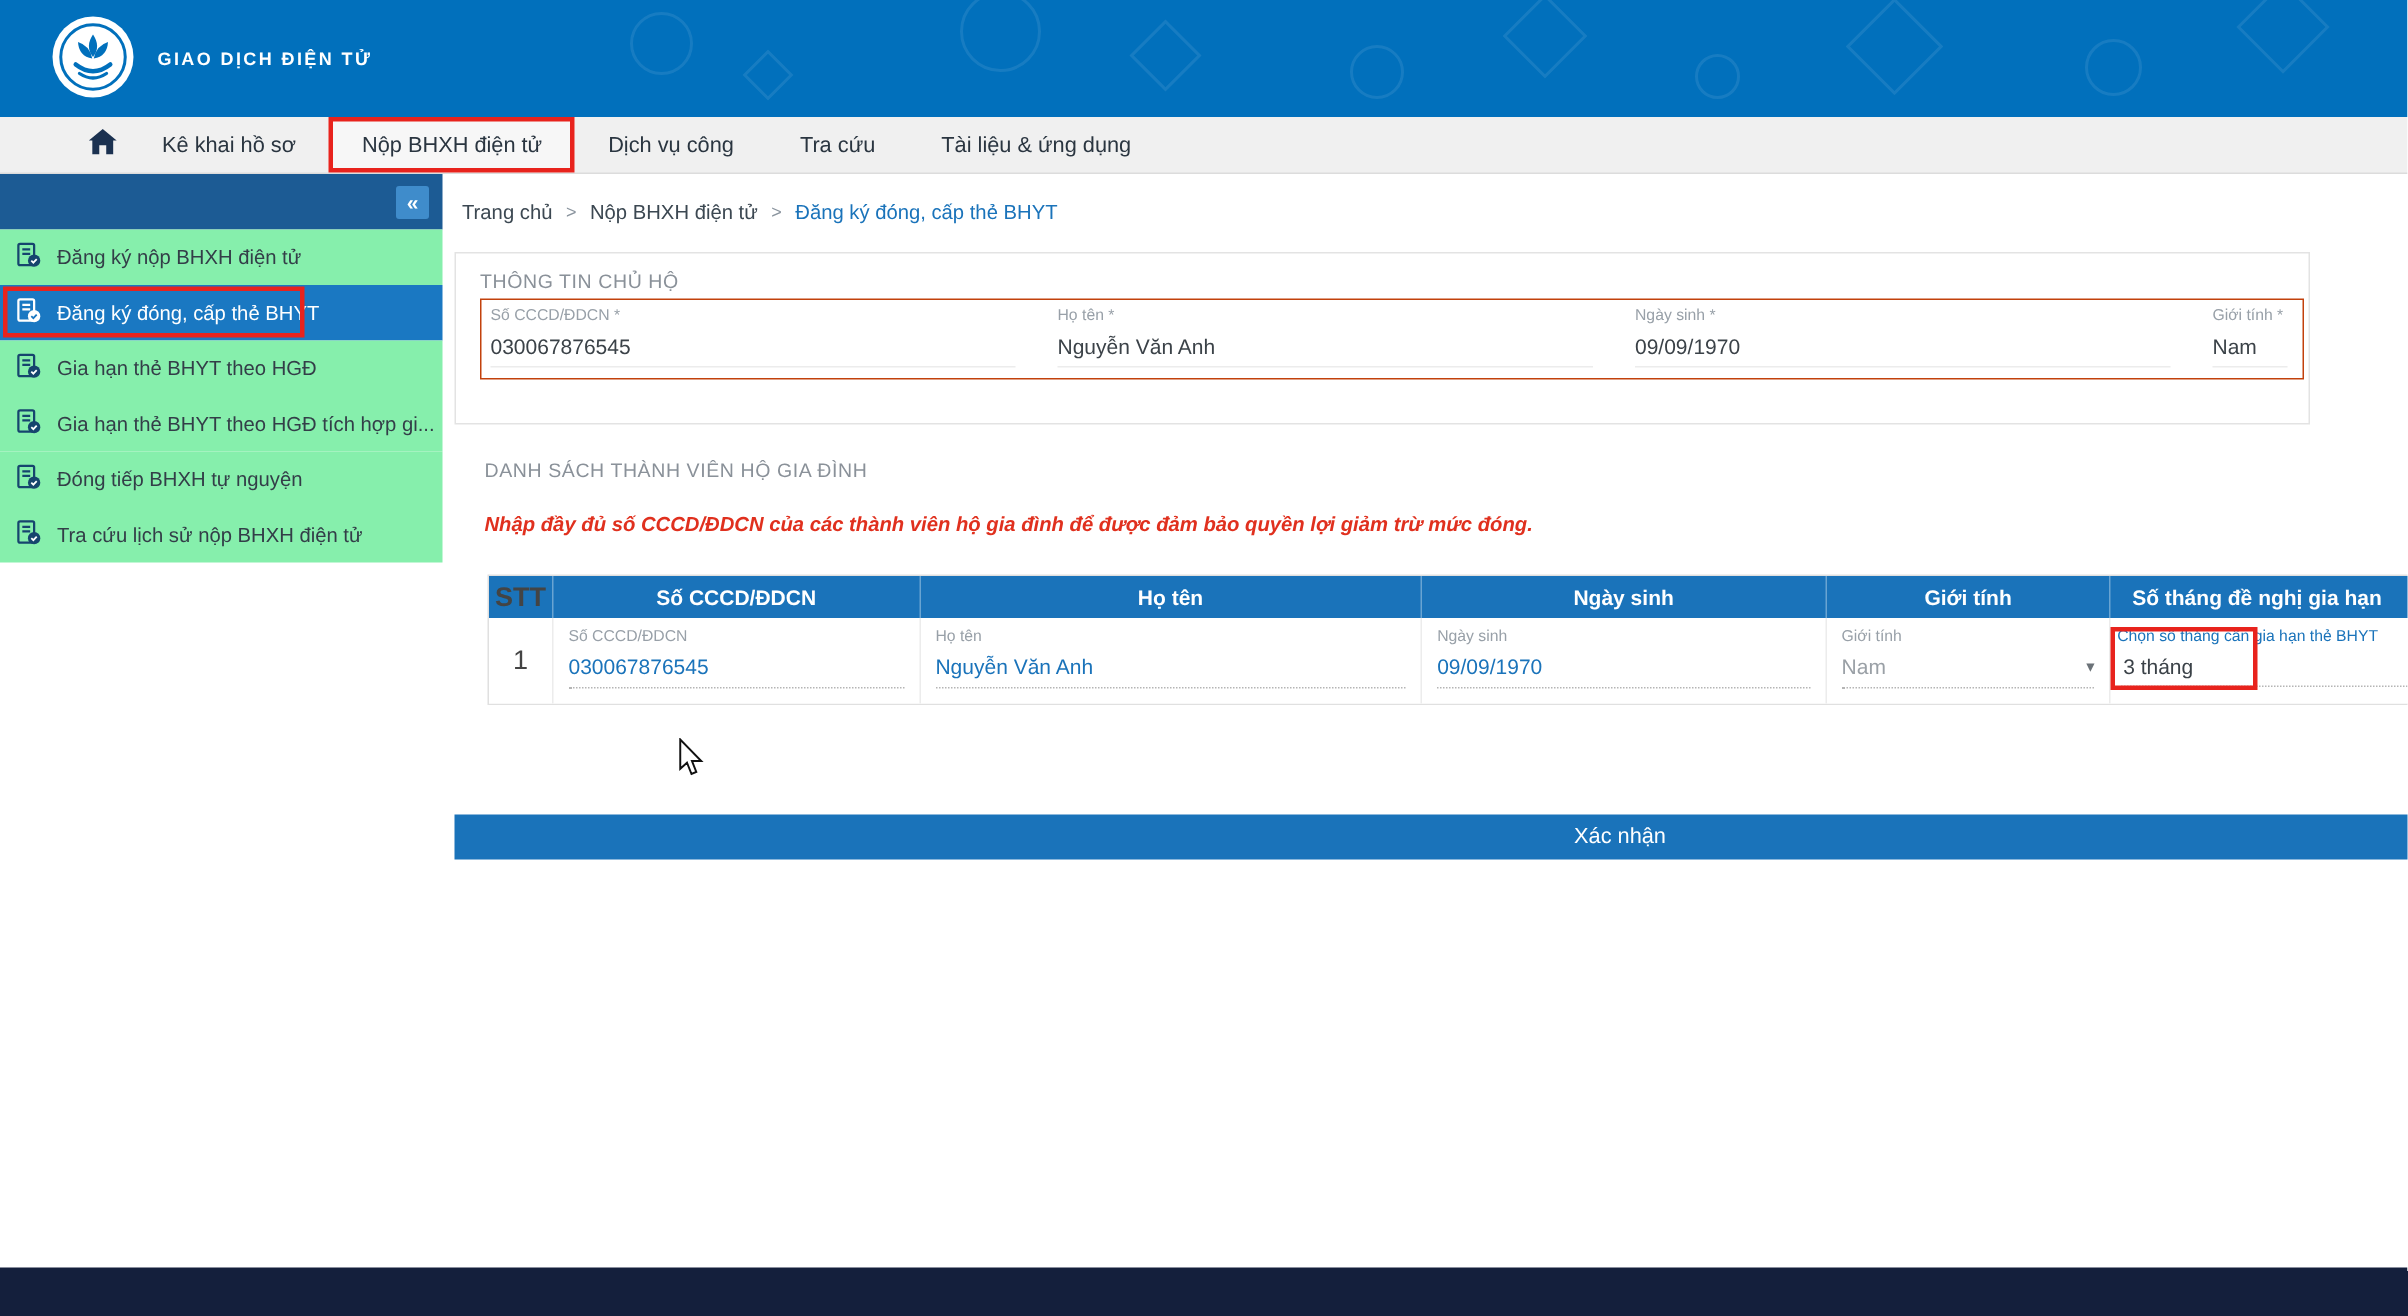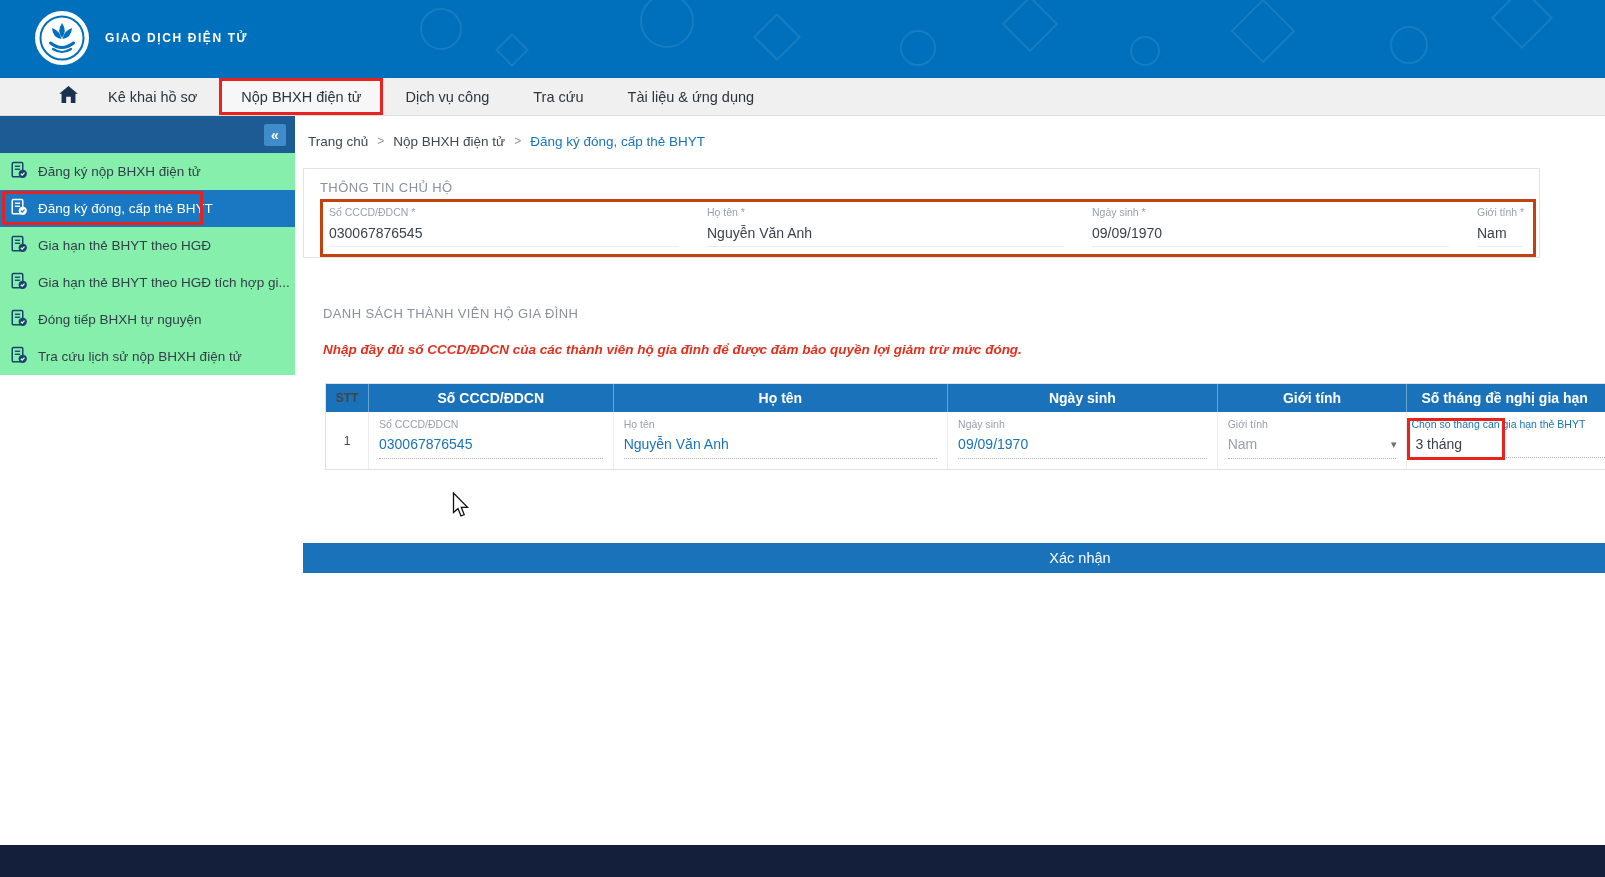--- a/index.html
+++ b/index.html
@@ -40,40 +40,40 @@
   .side-item.active .ic-chk    { stroke:#1a78c2; }
   .side-red { position:absolute; left:2px; top:1px; width:201px; height:34px; border:3px solid #E8231D; pointer-events:none; }
 
   
   .main { position:absolute; left:295px; top:116px; width:1310px; height:729px; background:#fff; z-index:1; }
   .breadcrumb { position:absolute; left:13px; top:16px; height:18px; display:flex; align-items:center; gap:9px; font-size:13.5px; color:#3c4852; }
   .crumb { cursor:pointer; }
   .crumb-sep { color:#8a949e; font-size:12px; }
   .crumb-active { color:#1a73ba; }
 
-  .info-card { position:absolute; left:8px; top:52px; width:1237px; height:90px; border:1px solid #e3e3e3; background:#fff; }
+  .info-card { position:absolute; left:8px; top:52px; width:1237px; height:115px; border:1px solid #e3e3e3; background:#fff; }
   .card-title { padding:11px 16px 3px; font-size:13px; color:#8a9199; letter-spacing:.4px; }
-  .fields-row { display:flex; margin:1px 3px 0 16px; border:3px solid #c2410c; padding:3px 6px 7px; }
+  .fields-row { display:flex; margin:1px 3px 0 16px; border:1px solid #c2410c; padding:3px 6px 7px; }
   .f-col { padding-top:1px; }
   .f-col .f-label { font-size:10.5px; color:#98a0a8; margin-bottom:7px; }
   .f-col .f-value { font-size:14px; color:#3b4248; padding-bottom:5px; border-bottom:1px solid #ececec; margin-right:28px; }
   .f-c1 { width:378px; } .f-c2 { width:385px; } .f-c3 { width:385px; } .f-c4 { flex:1; }
   .f-c4 .f-value { margin-right:4px; }
 
   .members-title { position:absolute; left:28px; top:190px; font-size:13px; color:#8a9199; letter-spacing:.4px; }
   .members-note { position:absolute; left:28px; top:226px; font-size:13.5px; font-style:italic; color:#e0301e;font-weight:bold; }
 
   .table { position:absolute; left:30px; top:267px; width:1363px; border:1px solid #e0e0e0; background:#fff; }
   .t-head { display:flex; background:#1a73ba; height:28px; }
   .t-hcell { display:flex; align-items:center; justify-content:center; color:#fff; font-size:14px; font-weight:bold; border-right:1px solid rgba(255,255,255,.35); white-space:nowrap; overflow:hidden; }
   .t-hcell:last-child { border-right:none; justify-content:flex-start; padding-left:14px; }
   .t-row { display:flex; height:57px; background:#fff; }
   .t-cell { border-right:1px solid #ececec; padding:6px 10px 0; position:relative; }
   .t-cell:last-child { border-right:none; }
-  .w-stt { width:43px; display:flex; align-items:center; justify-content:center; font-size:12px; color:#444; padding:14px; }
+  .w-stt { width:43px; display:flex; align-items:center; justify-content:center; font-size:18px; color:#444; padding:14px; }
   .w-cccd { width:245px; } .w-name { width:335px; } .w-dob { width:270px; } .w-gen { width:190px; } .w-mon { width:280px; padding-left:4px; }
   .cell-label { font-size:10.5px; color:#98a0a8; margin-bottom:6px; }
   .cell-input { font-size:14px; color:#1a73ba; padding-bottom:6px; border-bottom:1px dotted #b5b5b5; cursor:text; }
   .gen-input { display:flex; align-items:center; justify-content:space-between; font-size:14px; color:#9aa0a6; padding-bottom:6px; border-bottom:1px dotted #b5b5b5; cursor:pointer; }
   .caret { font-size:11px; color:#6b7278; }
   .mon-link { font-size:10.5px; color:#1a73ba; white-space:nowrap; cursor:pointer; margin-bottom:4px; }
   .mon-value { font-size:14px; color:#3b4248; padding:2px 0 5px 4px; border-bottom:1px dotted #b5b5b5; width:262px; cursor:pointer; }
   .mon-red { position:absolute; left:0; top:6px; width:98px; height:42px; border:3px solid #E8231D; pointer-events:none; }
 
   .confirm-btn { position:absolute; left:8px; top:427px; width:1554px; height:30px; background:#1a73ba; border:none; color:#fff; font-size:14.5px; font-family:"Liberation Sans",sans-serif; cursor:pointer; display:flex; align-items:center; justify-content:center; }

